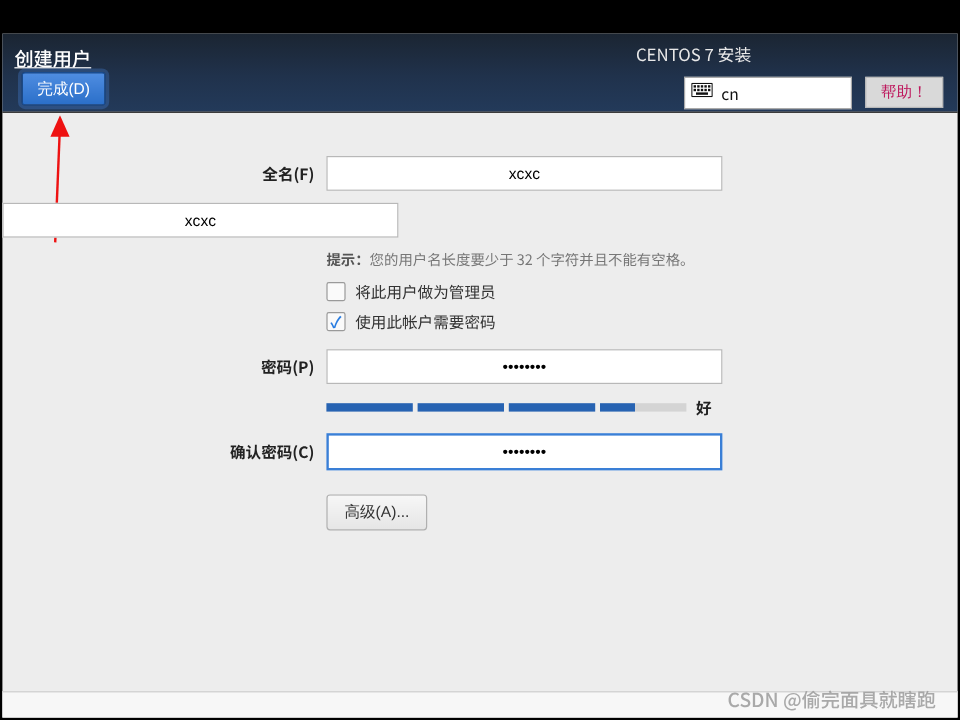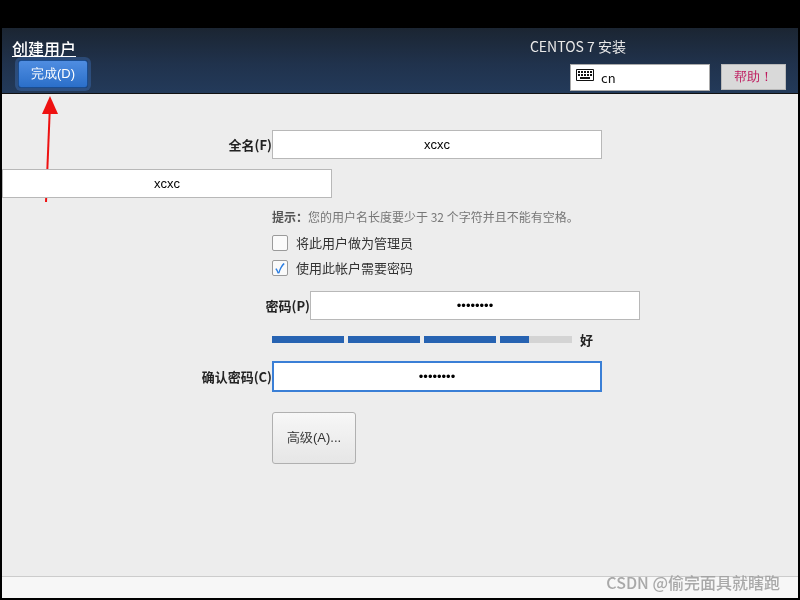--- a/index.html
+++ b/index.html
@@ -40,41 +40,41 @@
       position: absolute; top: 36px; right: 12px;
       background: #d9d9d9; border: 1px solid #b9b9b9; padding: 3px 12px;
       font-size: 13px; color: #be185d; cursor: pointer;
     }
     
     .arrow { position: absolute; left: 36px; top: 68px; width: 24px; height: 110px; pointer-events: none; }
     
     .content { position: absolute; top: 66px; left: 0; right: 0; bottom: 22px; }
     .row { display: flex; align-items: center; margin-bottom: 10px; }
     .row.top { margin-top: 36px; }
-    .lbl { width: 270px; text-align: right; font-weight: 700; color: #222; font-size: 13px; }
+    .lbl { width: 270px; text-align: right; padding-right: 10px; font-weight: 700; color: #222; font-size: 13px; }
     .field { width: 330px; }
     .field input[type=text], .field input[type=password] {
       width: 100%; padding: 6px 8px; border: 1px solid #b8b8b8; font-size: 13px;
       background: #fff; outline: none; text-align: center;
     }
     .hint-row { margin-left: 270px; font-size: 12px; color: #777; margin-top: 2px; margin-bottom: 8px; }
     .hint-row b { color: #555; font-weight: 700; }
     .chk-row { margin-left: 270px; display: flex; align-items: center; margin-bottom: 6px; font-size: 13px; color: #333; }
     .chk { width: 16px; height: 16px; border: 1px solid #9a9a9a; border-radius: 2px; background: #fafafa; margin-right: 8px; display: inline-flex; align-items: center; justify-content: center; cursor: pointer; }
     .chk.checked::after { content: "✓"; font-size: 13px; color: #2a7de1; font-weight: 700; }
     .strength-row { margin-left: 270px; display: flex; align-items: center; gap: 8px; margin-top: 4px; margin-bottom: 12px; }
     .strength-bar { width: 300px; height: 7px; display: flex; gap: 4px; }
     .strength-seg { flex: 1; background: #2763b2; }
     .strength-seg.partial { background: linear-gradient(to right, #2763b2 40%, #d4d4d4 40%); }
     .strength-label { font-size: 13px; color: #222; font-weight: 700; }
     .confirm-input { border: 2px solid #3a7fd6 !important; }
     .adv-btn {
       margin-left: 270px; margin-top: 10px;
       background: linear-gradient(#f7f7f7,#e6e6e6); border: 1px solid #b0b0b0; border-radius: 3px;
-      padding: 16px 14px; font-size: 13px; color: #333; cursor: pointer;
+      padding: 5px 14px; font-size: 13px; color: #333; cursor: pointer;
     }
     
     .footer { position: absolute; bottom: 0; left: 0; right: 0; height: 22px; background: #f7f7f7; border-top: 1px solid #ccc; }
     .watermark { position: absolute; right: 18px; bottom: 4px; color: rgba(160,160,160,0.9); font-size: 16px; font-weight: 500; pointer-events: none; }
   </style>
 </head>
 <body>
 
 <div class="frame">
   <div class="hdr">
@@ -117,21 +117,21 @@
     </div>
     <div class="hint-row"><b>提示：</b><span>您的用户名长度要少于 32 个字符并且不能有空格。</span></div>
     <div class="chk-row">
       <span class="chk"></span>
       <span>将此用户做为管理员</span>
     </div>
     <div class="chk-row">
       <span class="chk checked"></span>
       <span>使用此帐户需要密码</span>
     </div>
-    <div class="row" style="margin-top:14px;margin-left:38px;">
+    <div class="row" style="margin-top:14px;">
       <div class="lbl">密码(P)</div>
       <div class="field"><input type="text" value="••••••••" style=""></div>
     </div>
     <div class="strength-row">
       <div class="strength-bar">
         <div class="strength-seg"></div>
         <div class="strength-seg"></div>
         <div class="strength-seg"></div>
         <div class="strength-seg partial"></div>
       </div>

